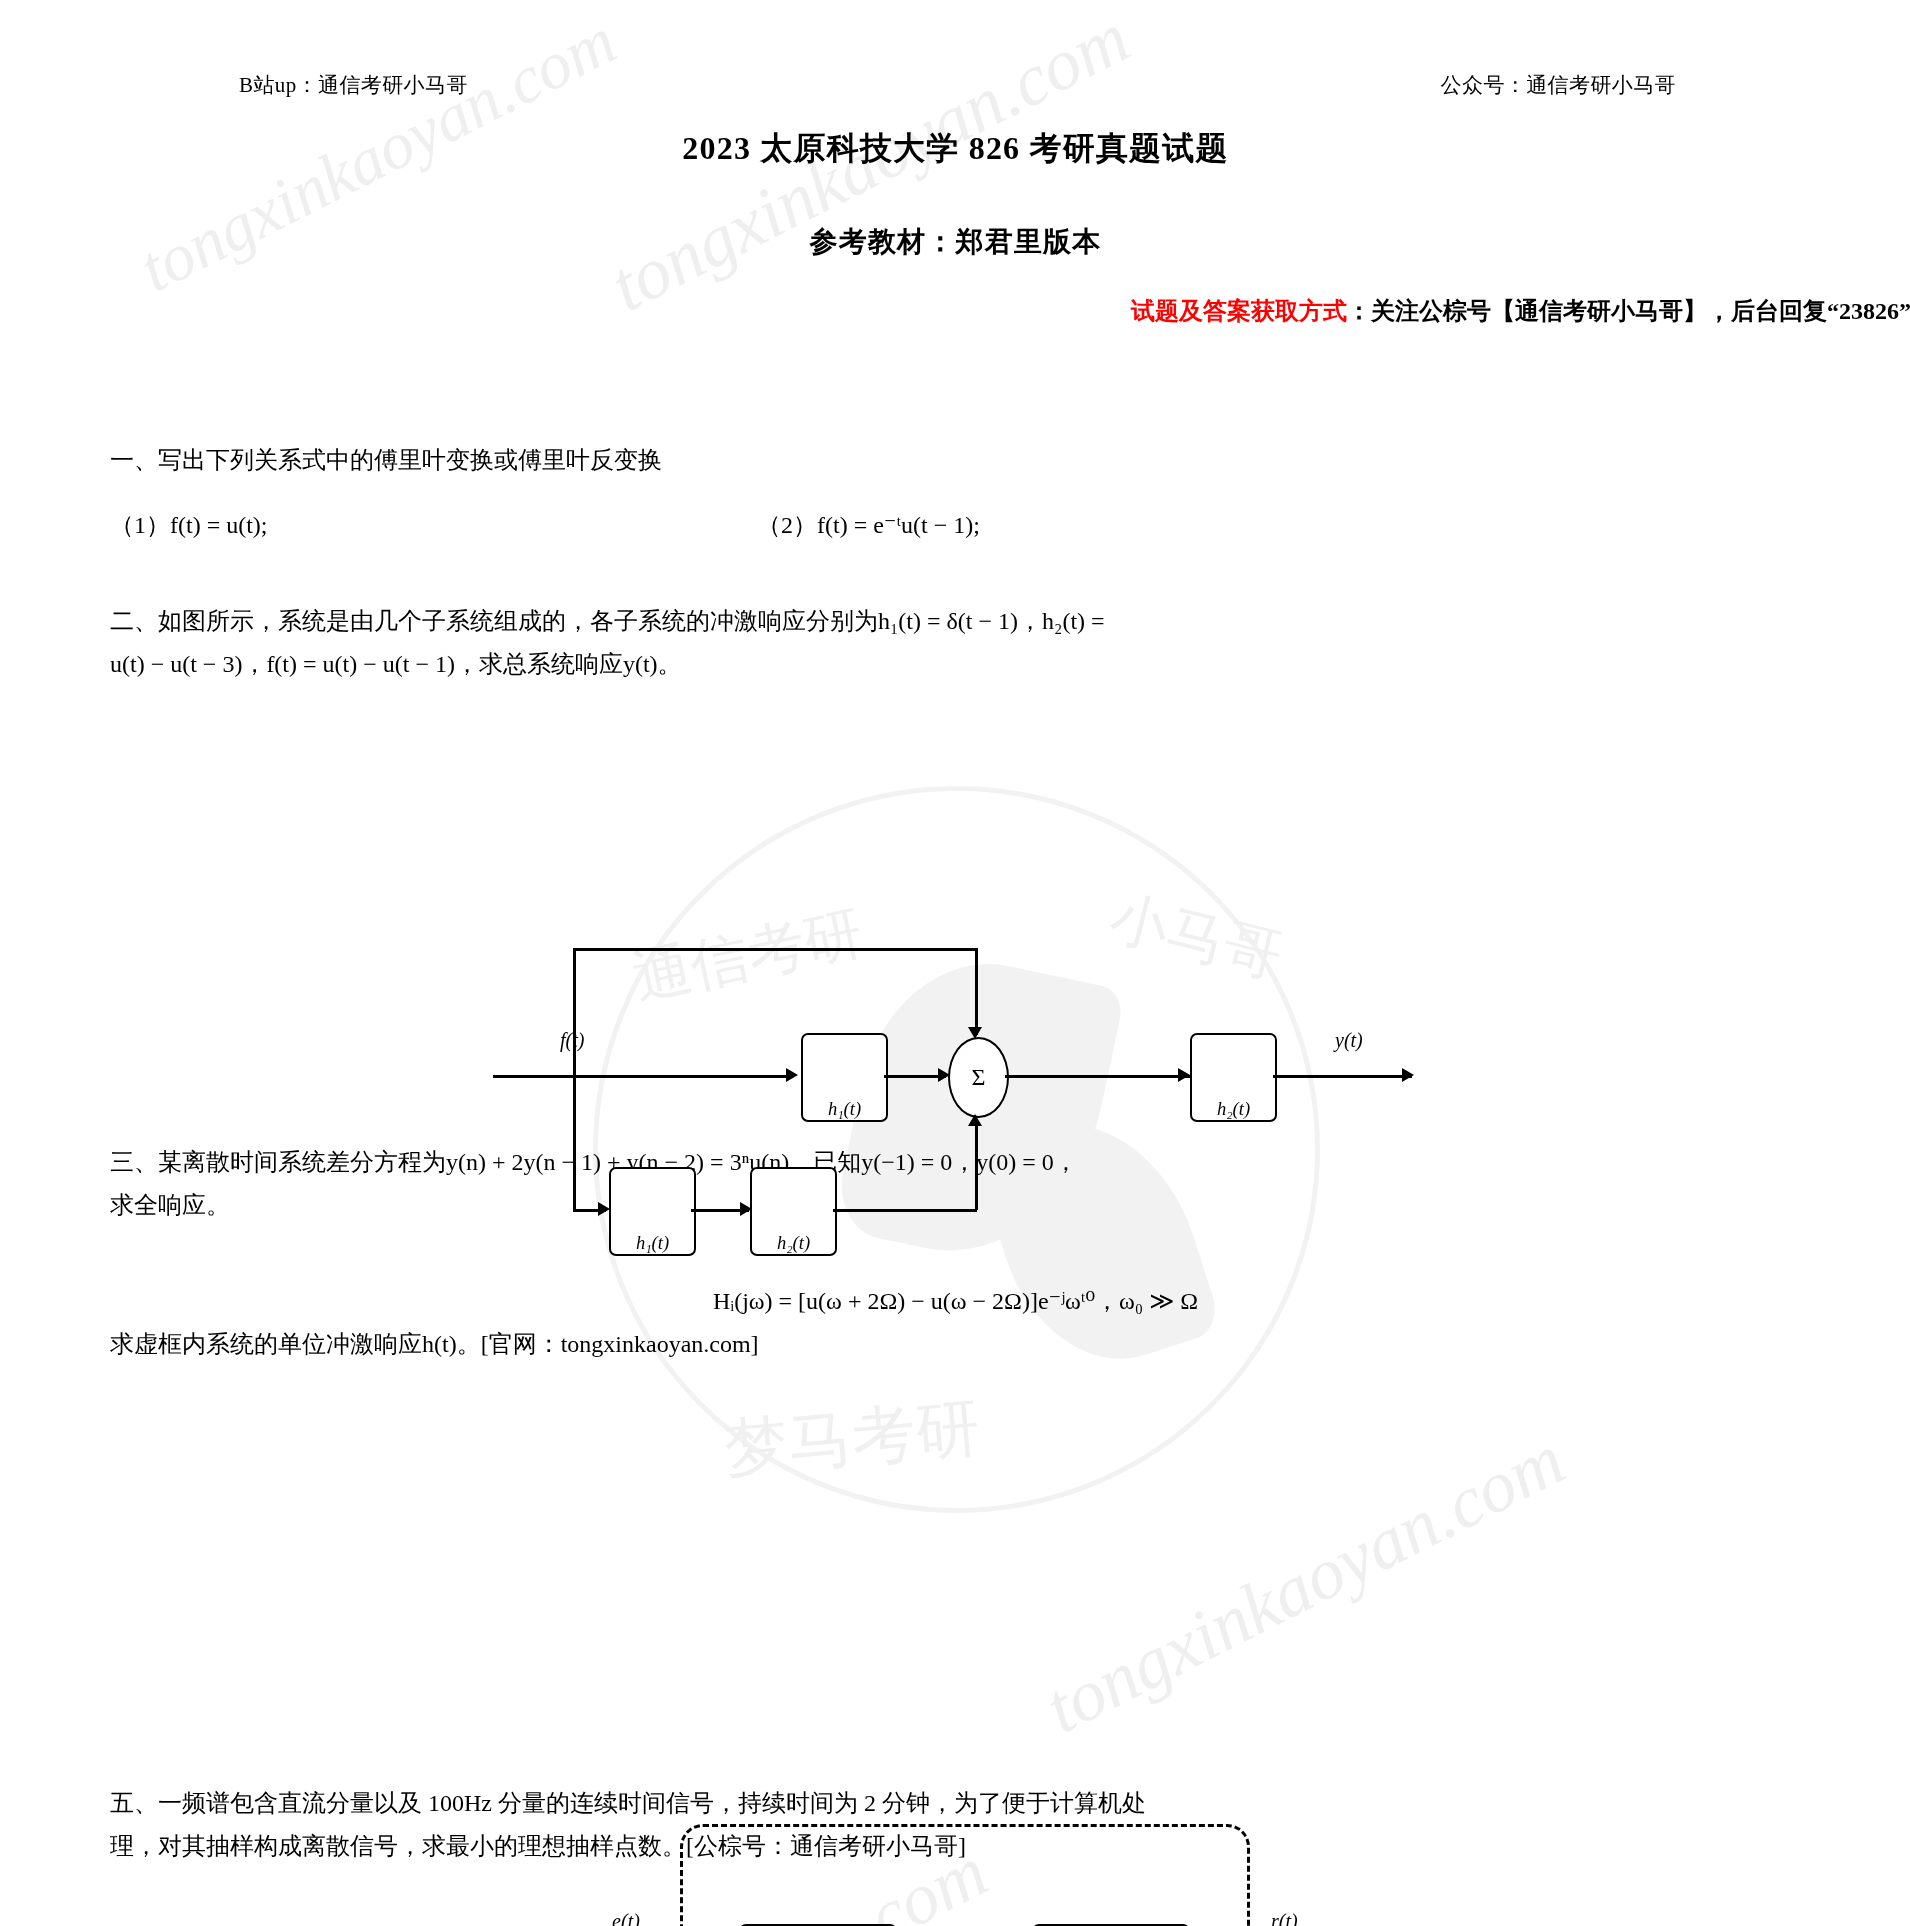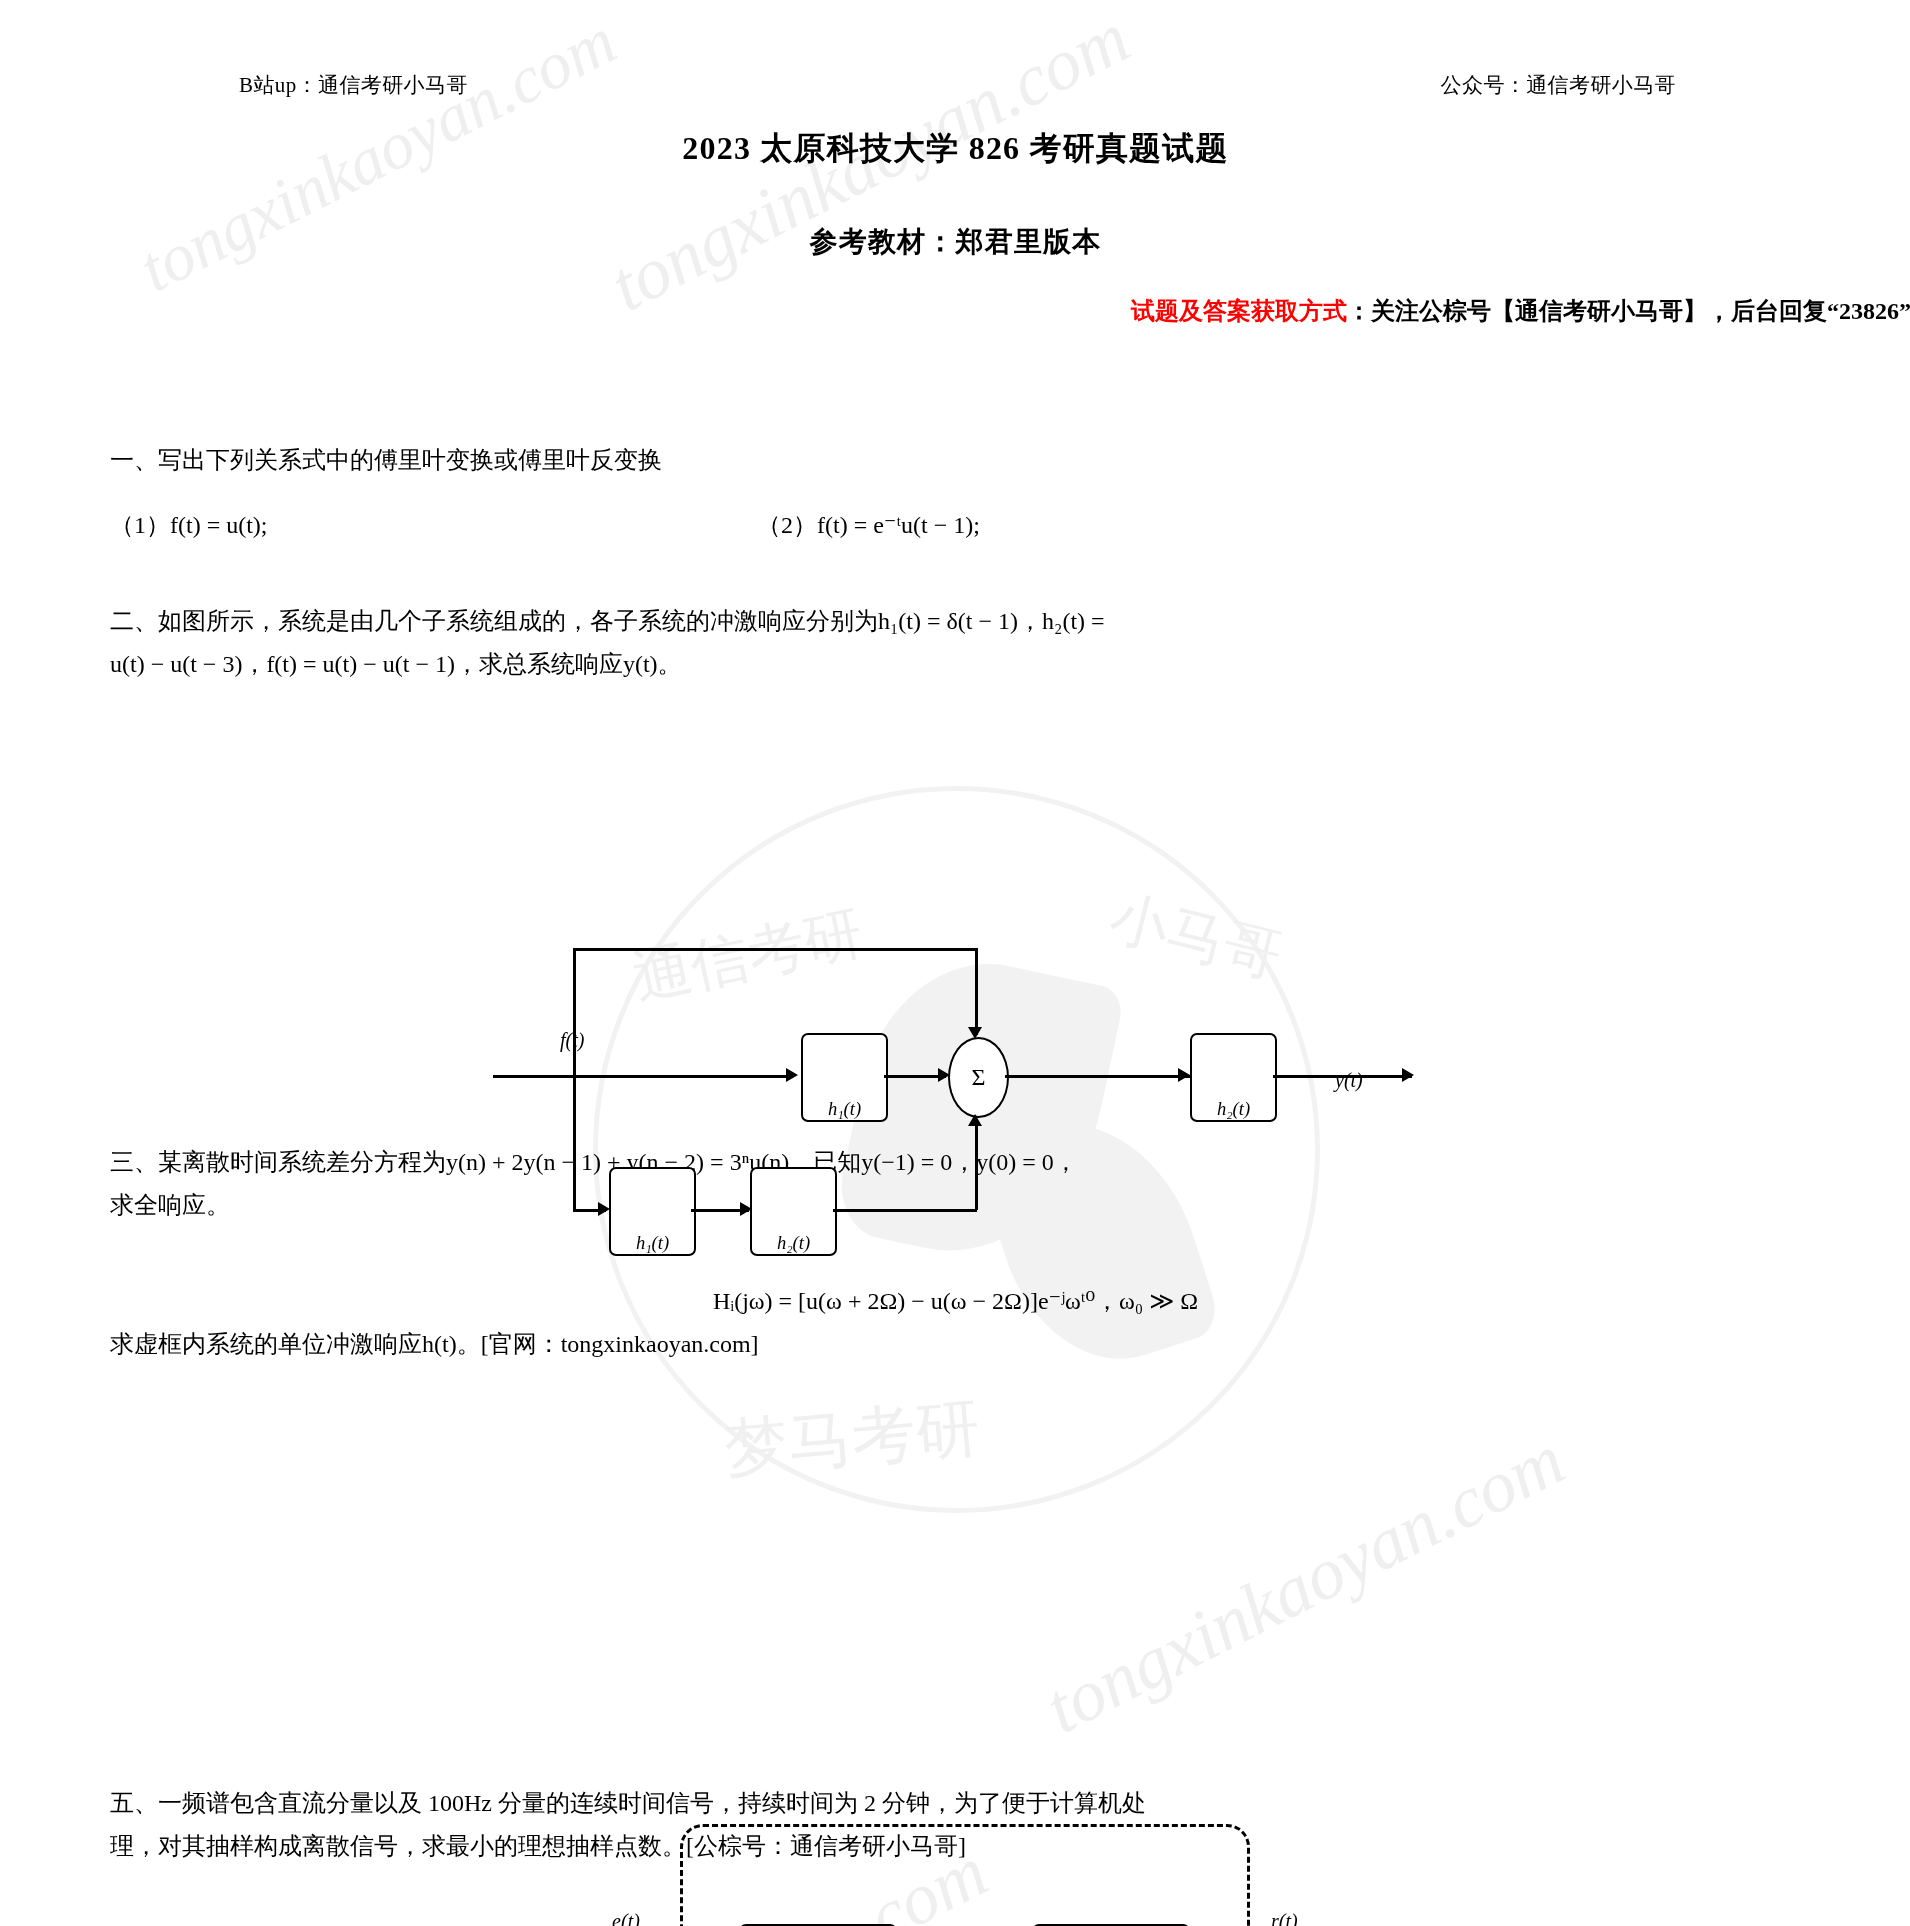--- a/index.html
+++ b/index.html
@@ -257,21 +257,21 @@
 
     <div class="box" style="left:257px; top:242px; width:83px; height:85px;">
       <span>h₂(t)</span>
     </div>
 
     <div class="ln hln" style="left:340px; top:284px; width:144px;"></div>
     <div class="ln vln" style="left:482px; top:200px; height:85px;"></div>
     <div class="arrow-u" style="left:475px; top:189px;"></div>
 
     <div class="lbl" style="left:67px; top:104px;">f(t)</div>
-    <div class="lbl" style="left:842px; top:104px;margin-top:40px;">y(t)</div>
+    <div class="lbl" style="left:842px; top:104px;">y(t)</div>
   </div>
 
   <div class="diagram2">
 
     <div class="dashbox" style="left:64px; top:37px; width:564px; height:277px;"></div>
 
     <div class="box cn" style="left:123px; top:137px; width:154px; height:75px;">
       
     </div>
 

